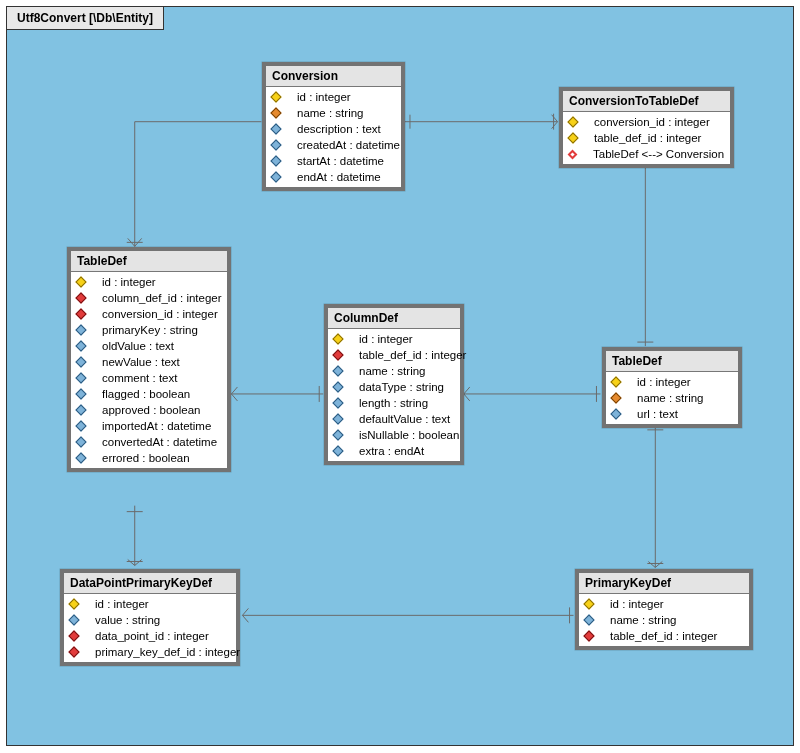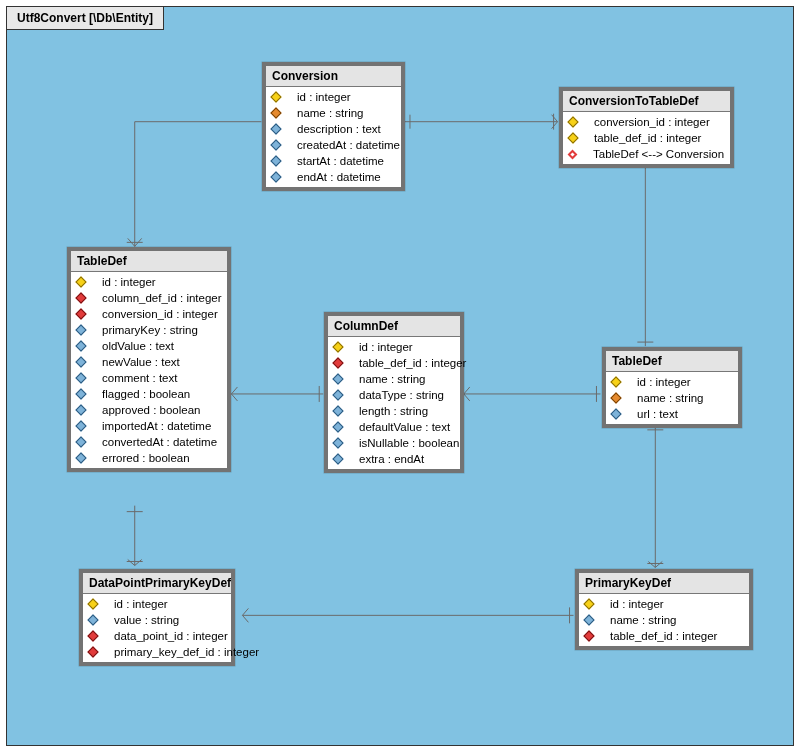--- a/index.html
+++ b/index.html
@@ -238,21 +238,21 @@
           <span class="icon dia-blue"></span>
           <span>convertedAt : datetime</span>
         </div>
         <div class="row">
           <span class="icon dia-blue"></span>
           <span>errored : boolean</span>
         </div>
       </div>
   </div>
 
-  <div class="entity" style="left:317px; top:305px; width:140px;">
+  <div class="entity" style="left:317px; top:297px; width:140px;">
     <div class="entity-header">ColumnDef</div>
     <div class="entity-body">
         <div class="row">
           <span class="icon dia-yellow"></span>
           <span>id : integer</span>
         </div>
         <div class="row">
           <span class="icon dia-red"></span>
           <span>table_def_id : integer</span>
         </div>
@@ -294,21 +294,21 @@
           <span class="icon dia-orange"></span>
           <span>name : string</span>
         </div>
         <div class="row">
           <span class="icon dia-blue"></span>
           <span>url : text</span>
         </div>
       </div>
   </div>
 
-  <div class="entity" style="left:72px; top:562px; width:156px;">
+  <div class="entity" style="left:53px; top:562px; width:180px;">
     <div class="entity-header">DataPointPrimaryKeyDef</div>
     <div class="entity-body">
         <div class="row">
           <span class="icon dia-yellow"></span>
           <span>id : integer</span>
         </div>
         <div class="row">
           <span class="icon dia-blue"></span>
           <span>value : string</span>
         </div>

